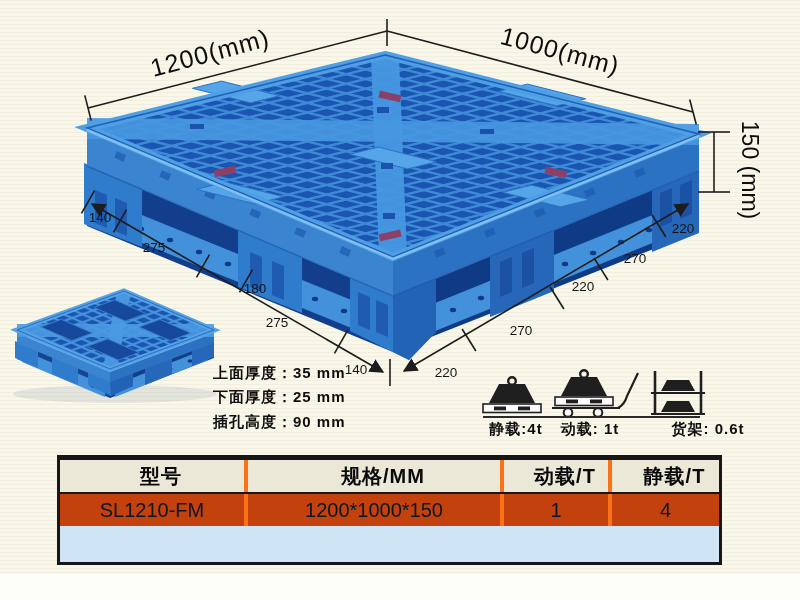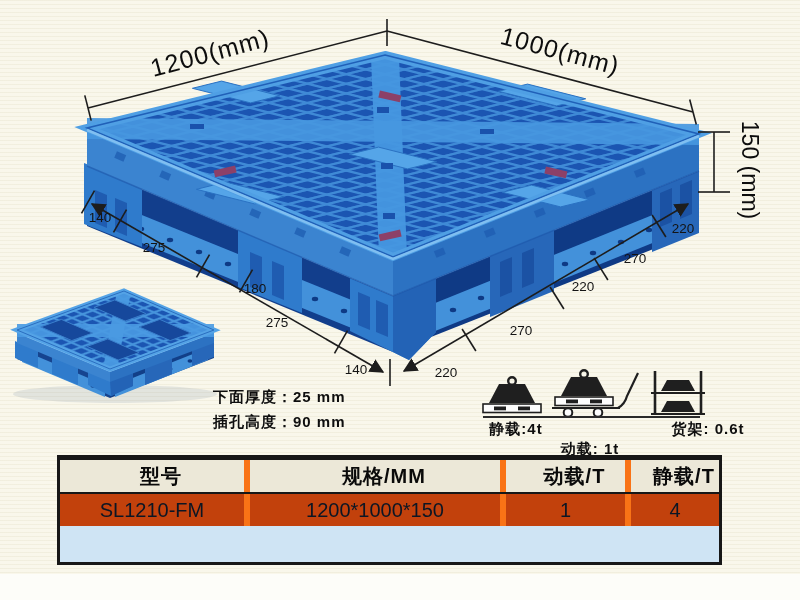--- a/index.html
+++ b/index.html
@@ -28,24 +28,24 @@
   .spec-table{
     position:absolute;left:57px;top:455px;width:665px;height:110px;
     border:3px solid #171717;box-sizing:border-box;background:#cfe4f4;
   }
   .t-title{height:36px;background:#d9e6ef;display:flex;align-items:center;justify-content:center;
     font-size:25px;font-weight:bold;letter-spacing:4px;color:#0a0a0a;}
   .t-row{display:flex;border-top:2px solid #171717;box-sizing:border-box;}
   .t-head{height:34px;background:#ece8d8;}
   .t-data{height:34px;background:#c2410c;}
   .t-cell{display:flex;align-items:center;justify-content:center;box-sizing:border-box;
-    border-left:6px solid #f97316;font-size:20px;color:#0c1624;overflow:hidden;}
+    border-left:4px solid #f97316;font-size:20px;color:#0c1624;overflow:hidden;}
   .t-cell:first-child{border-left:none;}
   .t-head .t-cell{font-weight:bold;color:#0a0a0a;letter-spacing:1px;padding-left:18px;}
-  .c1{width:184px;}.c2{width:256px;}.c3{width:125px;}.c4{flex:1;}
+  .c1{width:184px;}.c2{width:256px;}.c3{width:108px;}.c4{flex:1;}
 </style>
 </head>
 <body>
 
 <div class="stage">
 
   <div class="bottom-white"></div>
 
   <svg class="scene" width="800" height="600" viewBox="0 0 800 600">
     <defs>
@@ -263,26 +263,27 @@
   <span class="lbl dim-seg" style="left:219px;top:288px;margin-left:36px;">180</span>
   <span class="lbl dim-seg" style="left:277px;top:322px;">275</span>
   <span class="lbl dim-seg" style="left:356px;top:369px;">140</span>
 
   <span class="lbl dim-seg" style="left:683px;top:228px;">220</span>
   <span class="lbl dim-seg" style="left:635px;top:258px;">270</span>
   <span class="lbl dim-seg" style="left:583px;top:286px;">220</span>
   <span class="lbl dim-seg" style="left:521px;top:330px;">270</span>
   <span class="lbl dim-seg" style="left:446px;top:372px;">220</span>
 
+  <span class="thick-line" style="top:364px;">上面厚度：35 mm</span>
   <span class="thick-line" style="top:388px;">下面厚度：25 mm</span>
   <span class="thick-line" style="top:413px;text-align:center;">插孔高度：90 mm</span>
 
   <div class="icon-baseline"></div>
   <span class="lbl load-lbl" style="left:516px;top:429px;">静载:4t</span>
-  <span class="lbl load-lbl" style="left:590px;top:449px;">动载: 1t</span>
+  <span class="lbl load-lbl" style="left:590px;top:429px;">动载: 1t</span>
   <span class="lbl load-lbl" style="left:708px;top:429px;">货架: 0.6t</span>
 
   <div class="spec-table">
     <div class="t-row t-head">
       <div class="t-cell c1">型号</div>
       <div class="t-cell c2">规格/MM</div>
       <div class="t-cell c3">动载/T</div>
       <div class="t-cell c4">静载/T</div>
     </div>
     <div class="t-row t-data">

